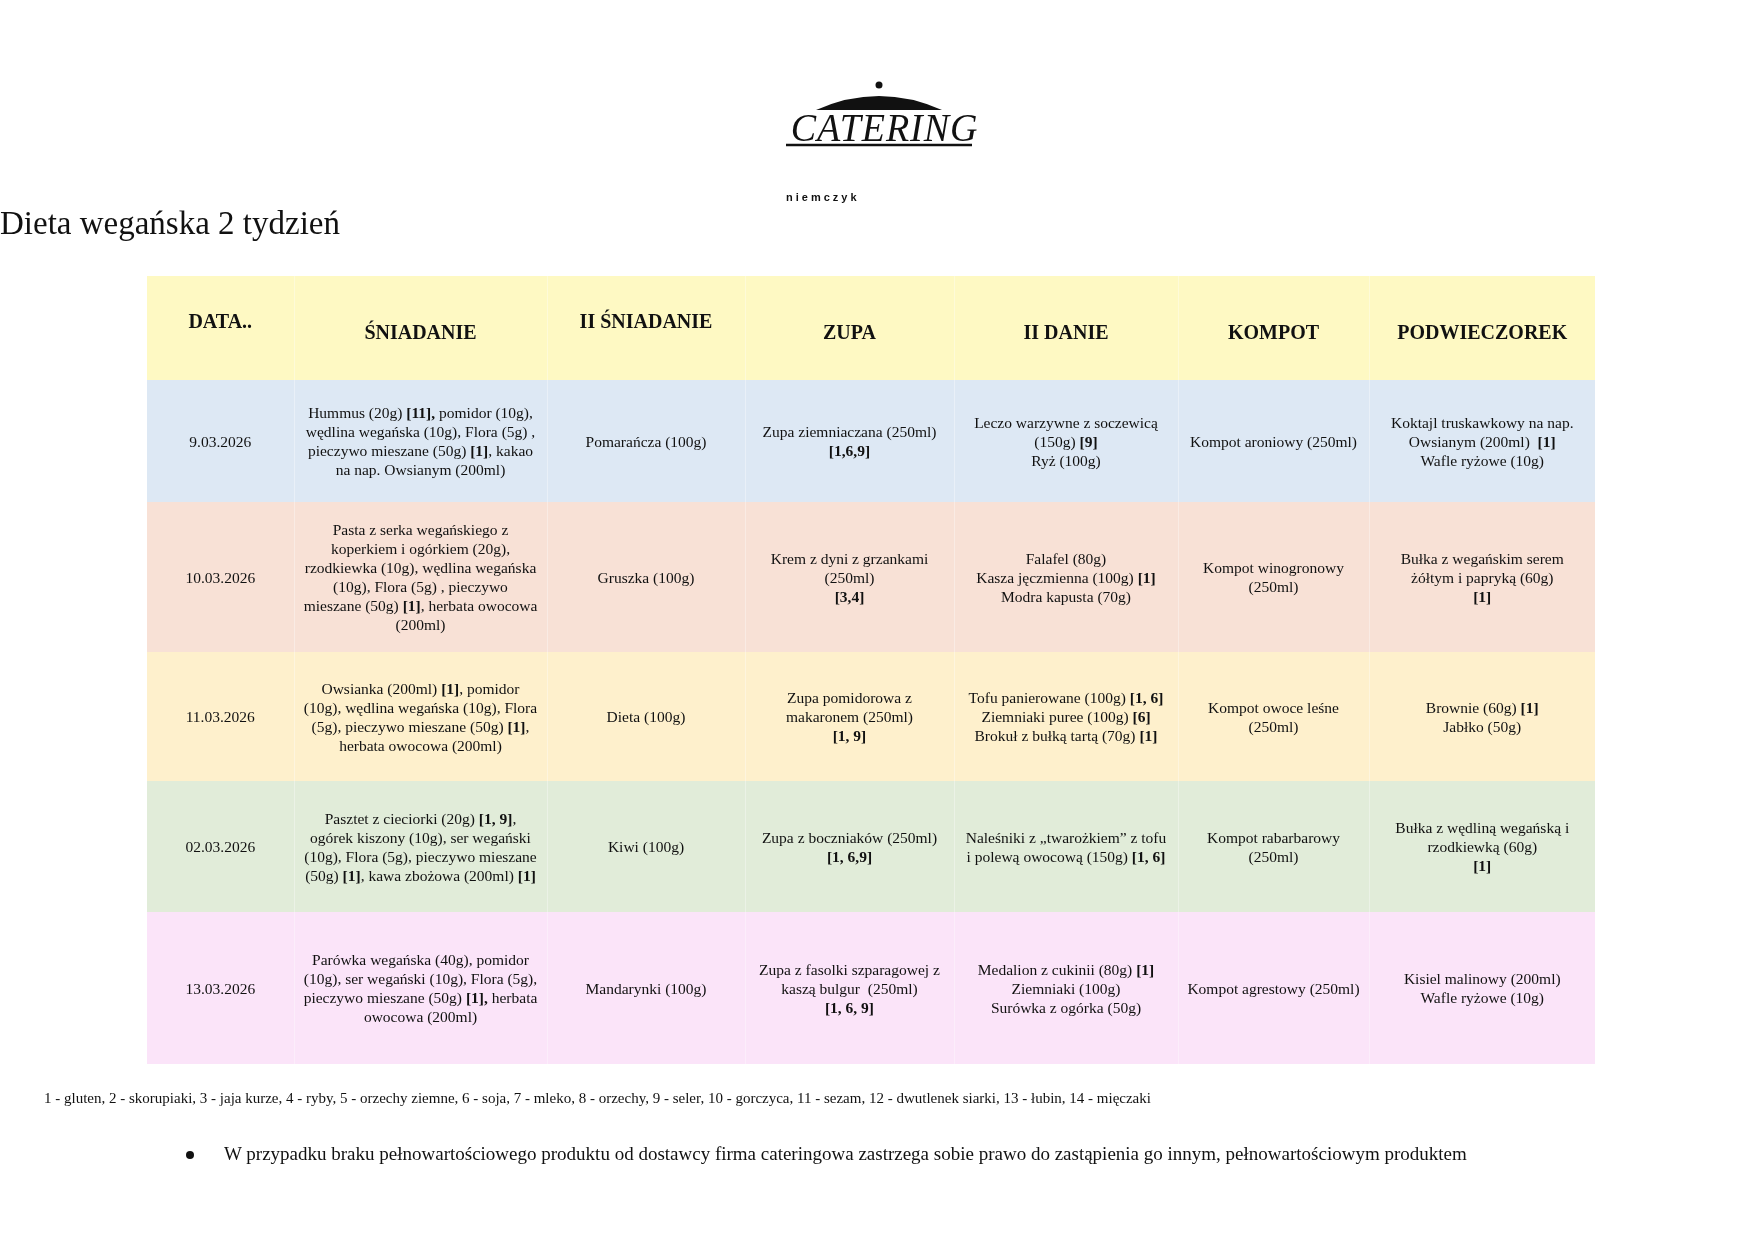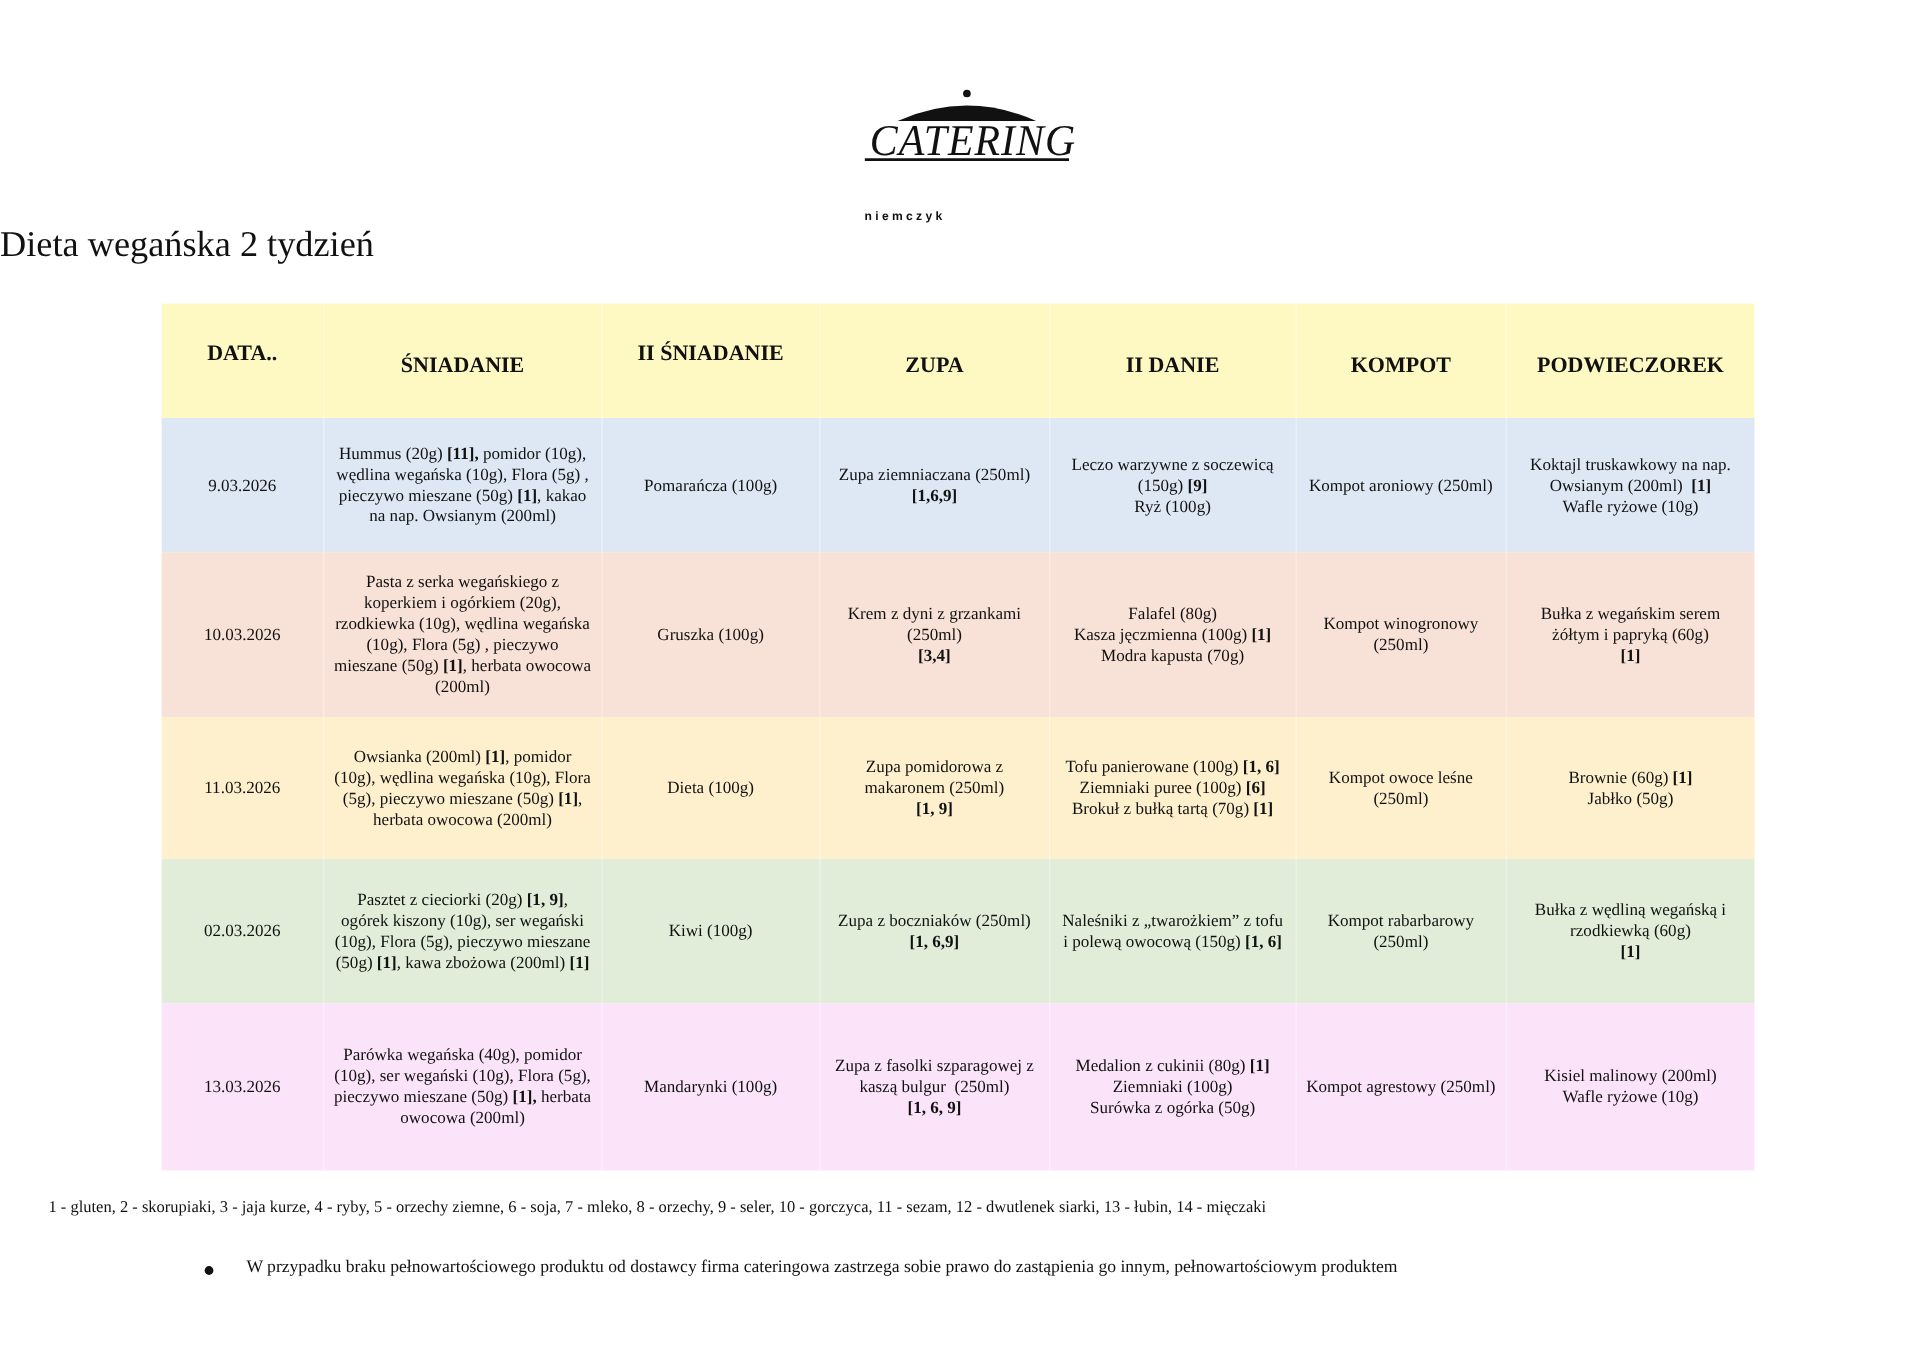--- a/index.html
+++ b/index.html
@@ -18,21 +18,21 @@
                table-layout:fixed; }
   table.menu th, table.menu td { text-align:center; vertical-align:middle; padding:0 8px;
                border-right:1px solid rgba(255,255,255,0.35); }
   table.menu th:last-child, table.menu td:last-child { border-right:none; }
   table.menu thead th { background:#fef9c3; height:90px; font-weight:bold; font-size:20px; }
   table.menu thead th.up { vertical-align:middle; padding-bottom:14px; }
   table.menu thead th.down { padding-top:8px; }
   table.menu td { font-size:15.5px; line-height:19px; }
   td.date { font-size:17px; }
   .allergens { position:absolute; left:0; top:1090px; width:1581px; font-size:15px;margin-left:44px; }
-  .note { position:absolute; left:186px; top:1143px; font-size:16px; }
+  .note { position:absolute; left:186px; top:1143px; font-size:19px; }
   .note .dot { position:absolute; left:0; top:8px; width:8px; height:8px; border-radius:50%; background:#111; }
   .note span.txt { position:relative; left:38px; white-space:nowrap; }
 </style>
 </head>
 <body>
 
 <div class="logo">
   <svg width="186" height="82" viewBox="0 0 186 82">
     <circle cx="93" cy="5" r="3.5" fill="#111"></circle>
     <path d="M30 30 Q93 2 156 30 Z" fill="#111"></path>

